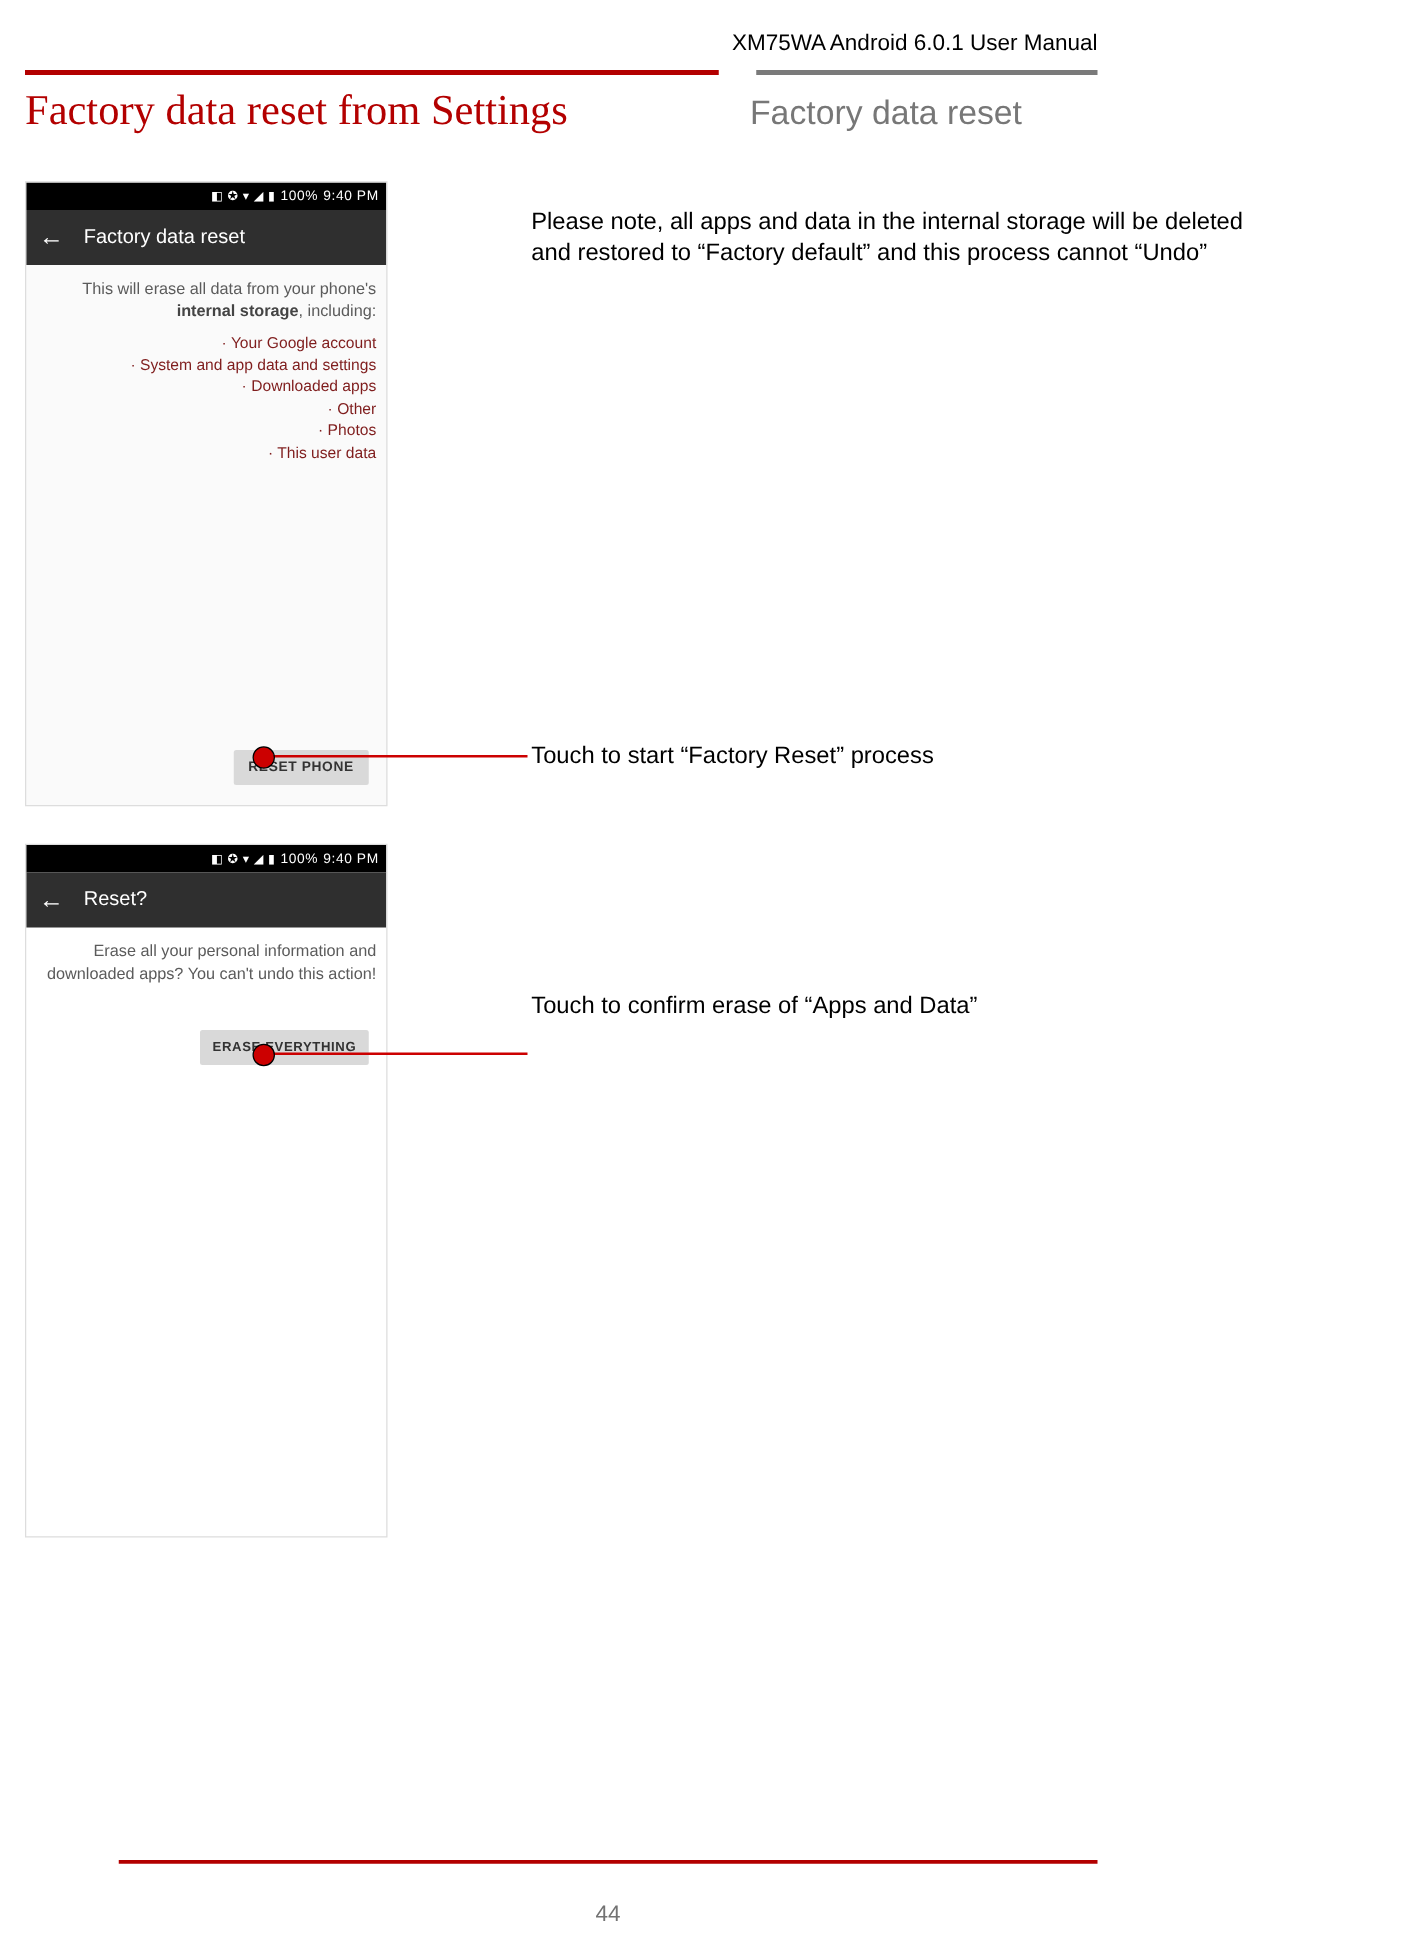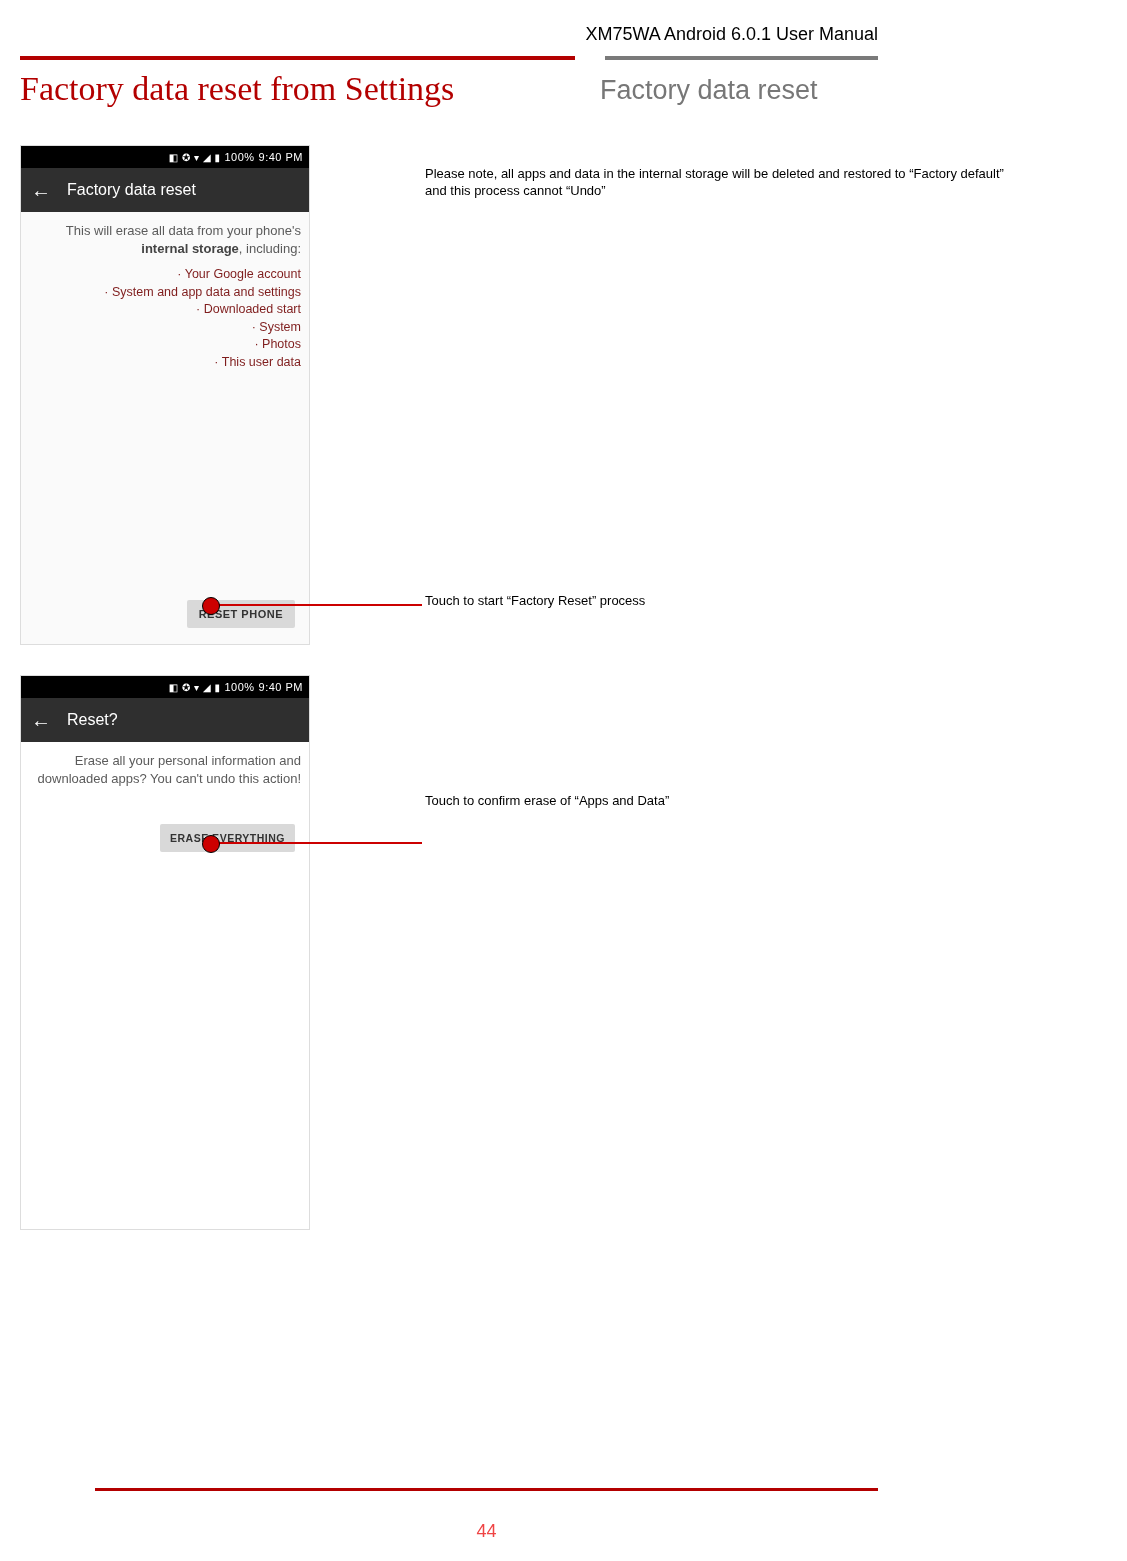--- a/index.html
+++ b/index.html
@@ -131,21 +131,21 @@
     font-size: 10.5px;
     font-weight: bold;
     letter-spacing: 0.5px;
     padding: 8px 10px;
     border-radius: 2px;
   }
 
   
   .callout-text {
     position: absolute;
-    font-size: 13px;
+    font-size: 19px;
     color: #000;
     line-height: 1.3;
   }
   .note-text { top: 166px; left: 425px; width: 590px; }
   .callout1 { top: 593px; left: 425px; }
   .callout2 { top: 793px; left: 425px; }
 
   .leader {
     position: absolute;
     height: 2px;
@@ -173,21 +173,21 @@
     height: 3px;
     background: #b30000;
   }
   .footer {
     position: absolute;
     bottom: 18px;
     left: 0;
     right: 0;
     text-align: center;
     font-size: 18px;
-    color: #ef4444;
+    color: #737373;
     line-height: 1.3;
   }
   .pagenum { display:block; }
 </style>
 </head>
 <body>
 
 <div class="page">
 
   <div class="header-right">XM75WA Android 6.0.1 User Manual</div>
@@ -208,22 +208,22 @@
     </div>
     <div class="appbar">
       <span class="back">←</span>
       <span>Factory data reset</span>
     </div>
     <div class="shot-body">
       <span>This will erase all data from your phone's </span><strong>internal storage</strong><span>, including:</span>
       <div class="bullets">
         <div>Your Google account</div>
         <div>System and app data and settings</div>
-        <div>Downloaded start</div>
-        <div>System</div>
+        <div>Downloaded apps</div>
+        <div>Other</div>
         <div>Photos</div>
         <div>This user data</div>
       </div>
     </div>
     <div class="reset-btn">RESET PHONE</div>
   </div>
 
   <div class="shot shot2">
     <div class="statusbar">
       <span class="icons">◧ ✪ ▾ ◢ ▮</span>

